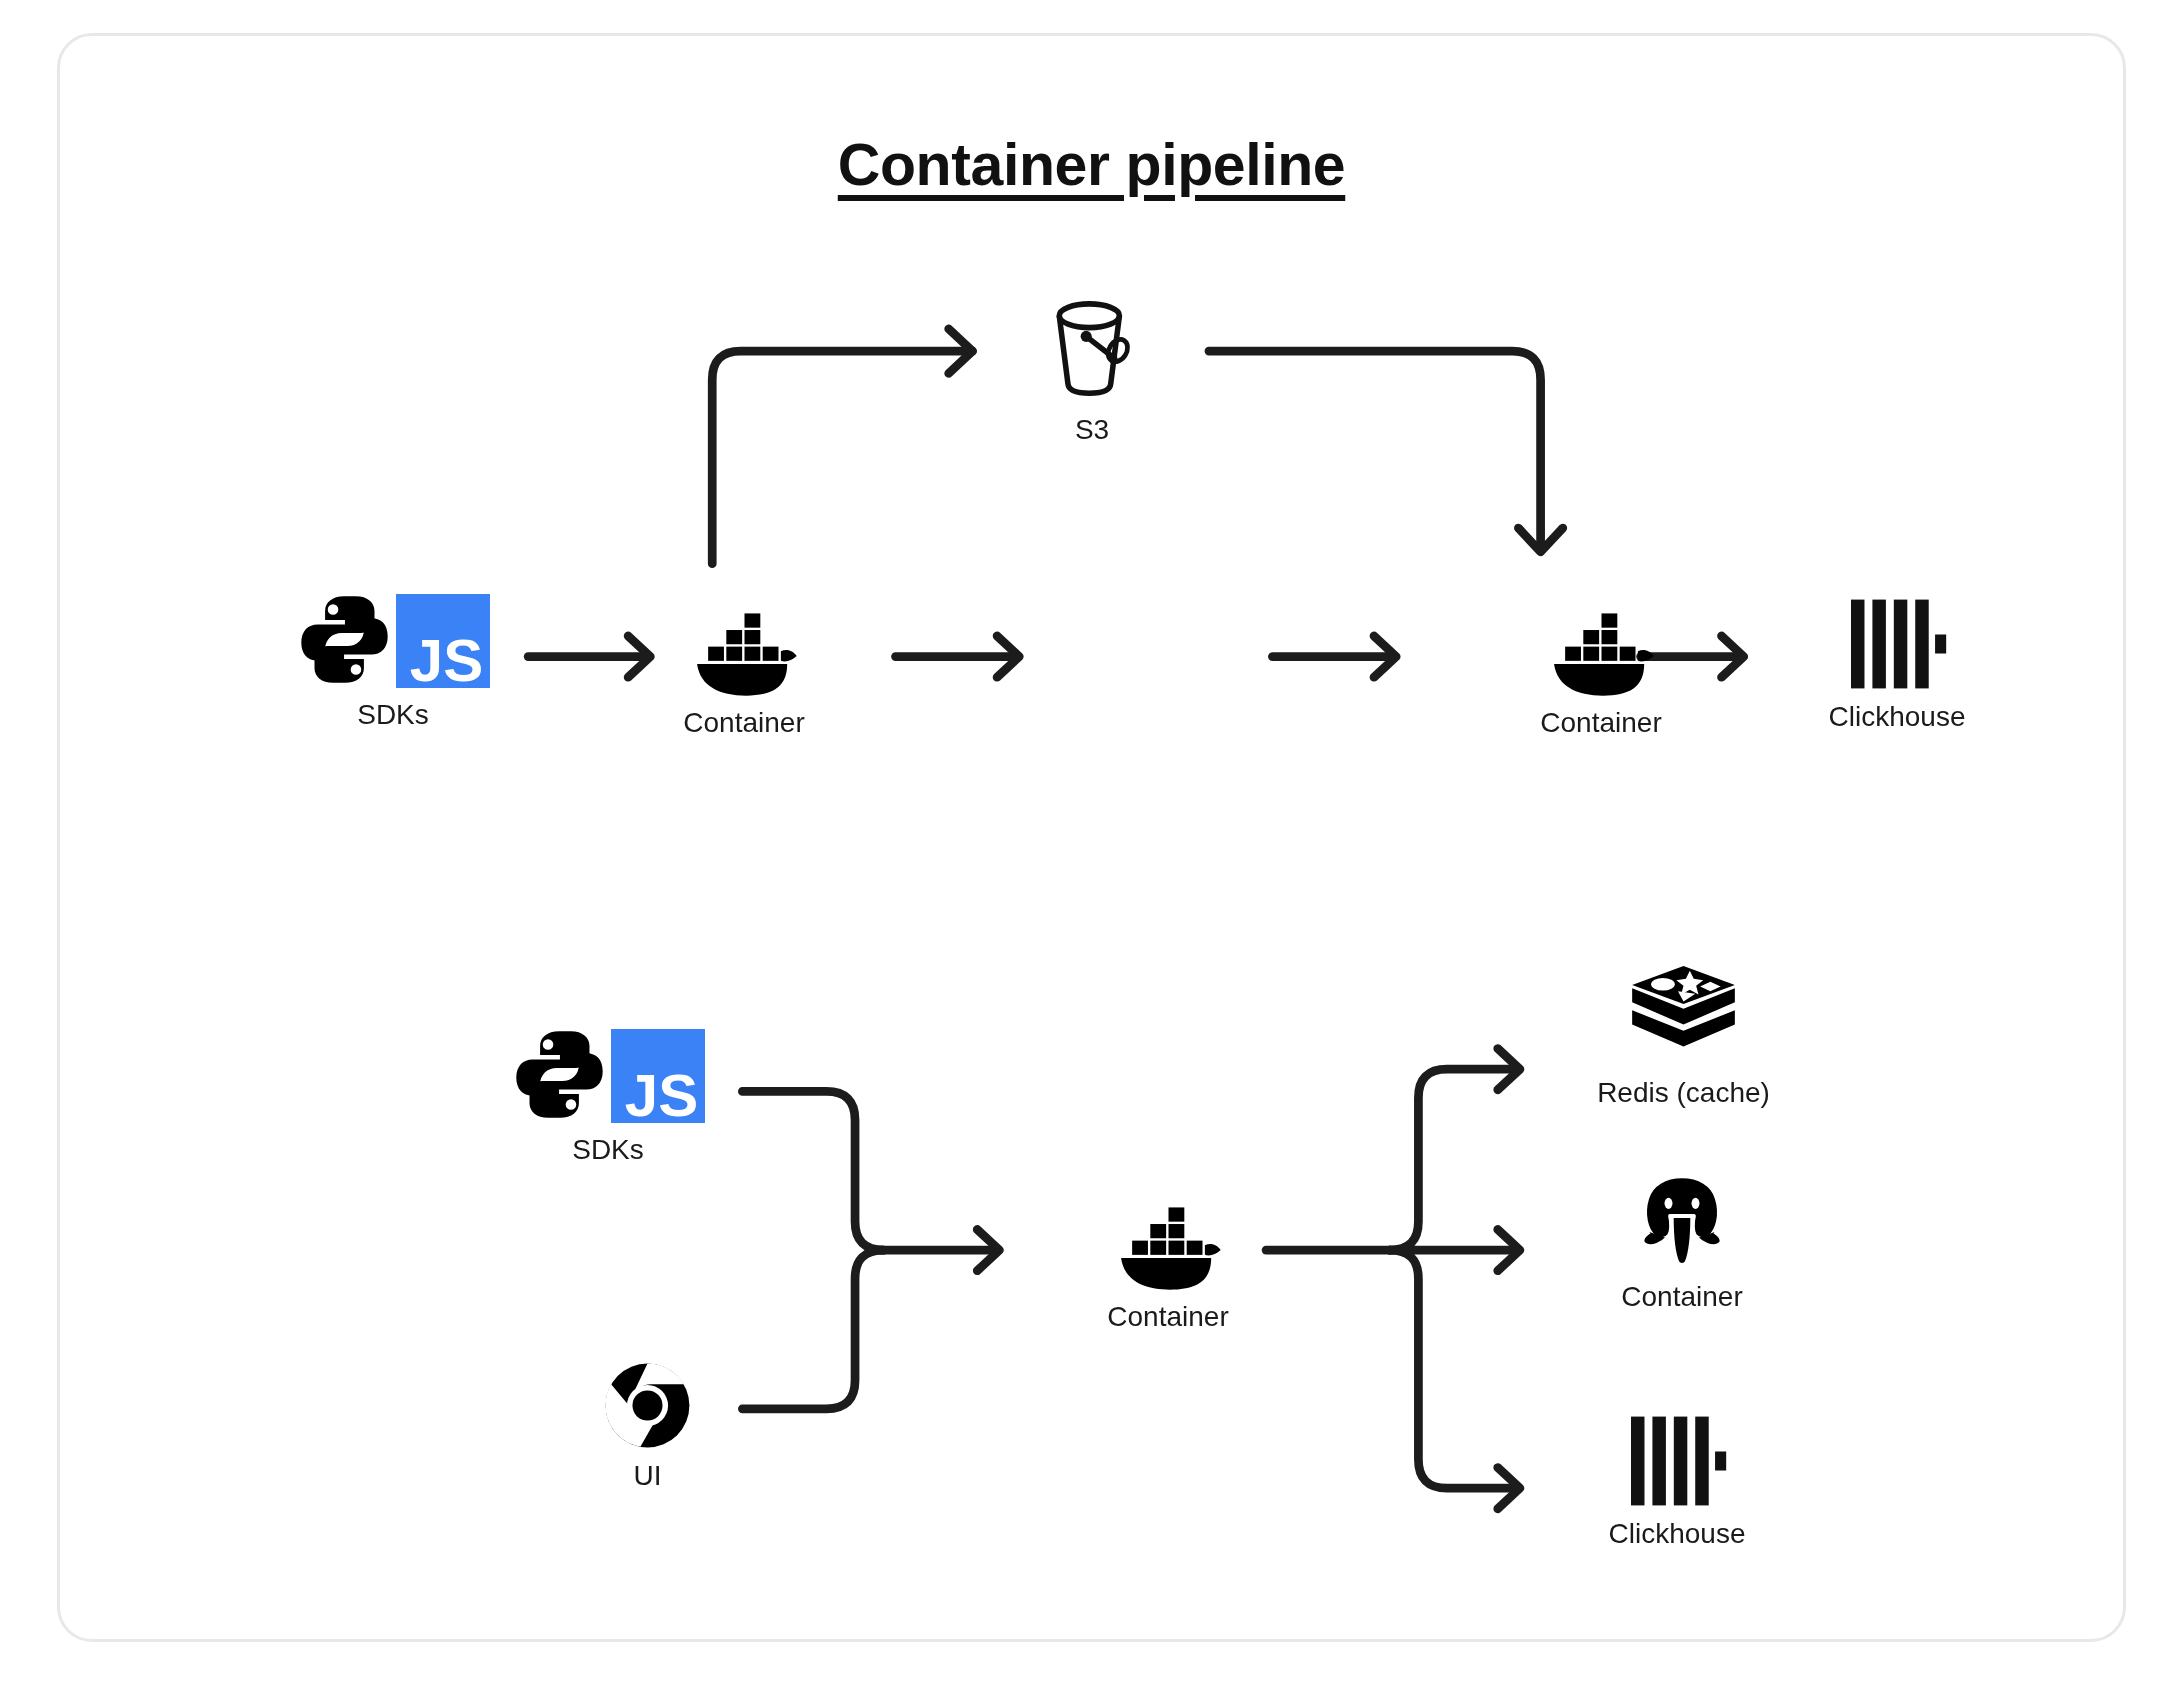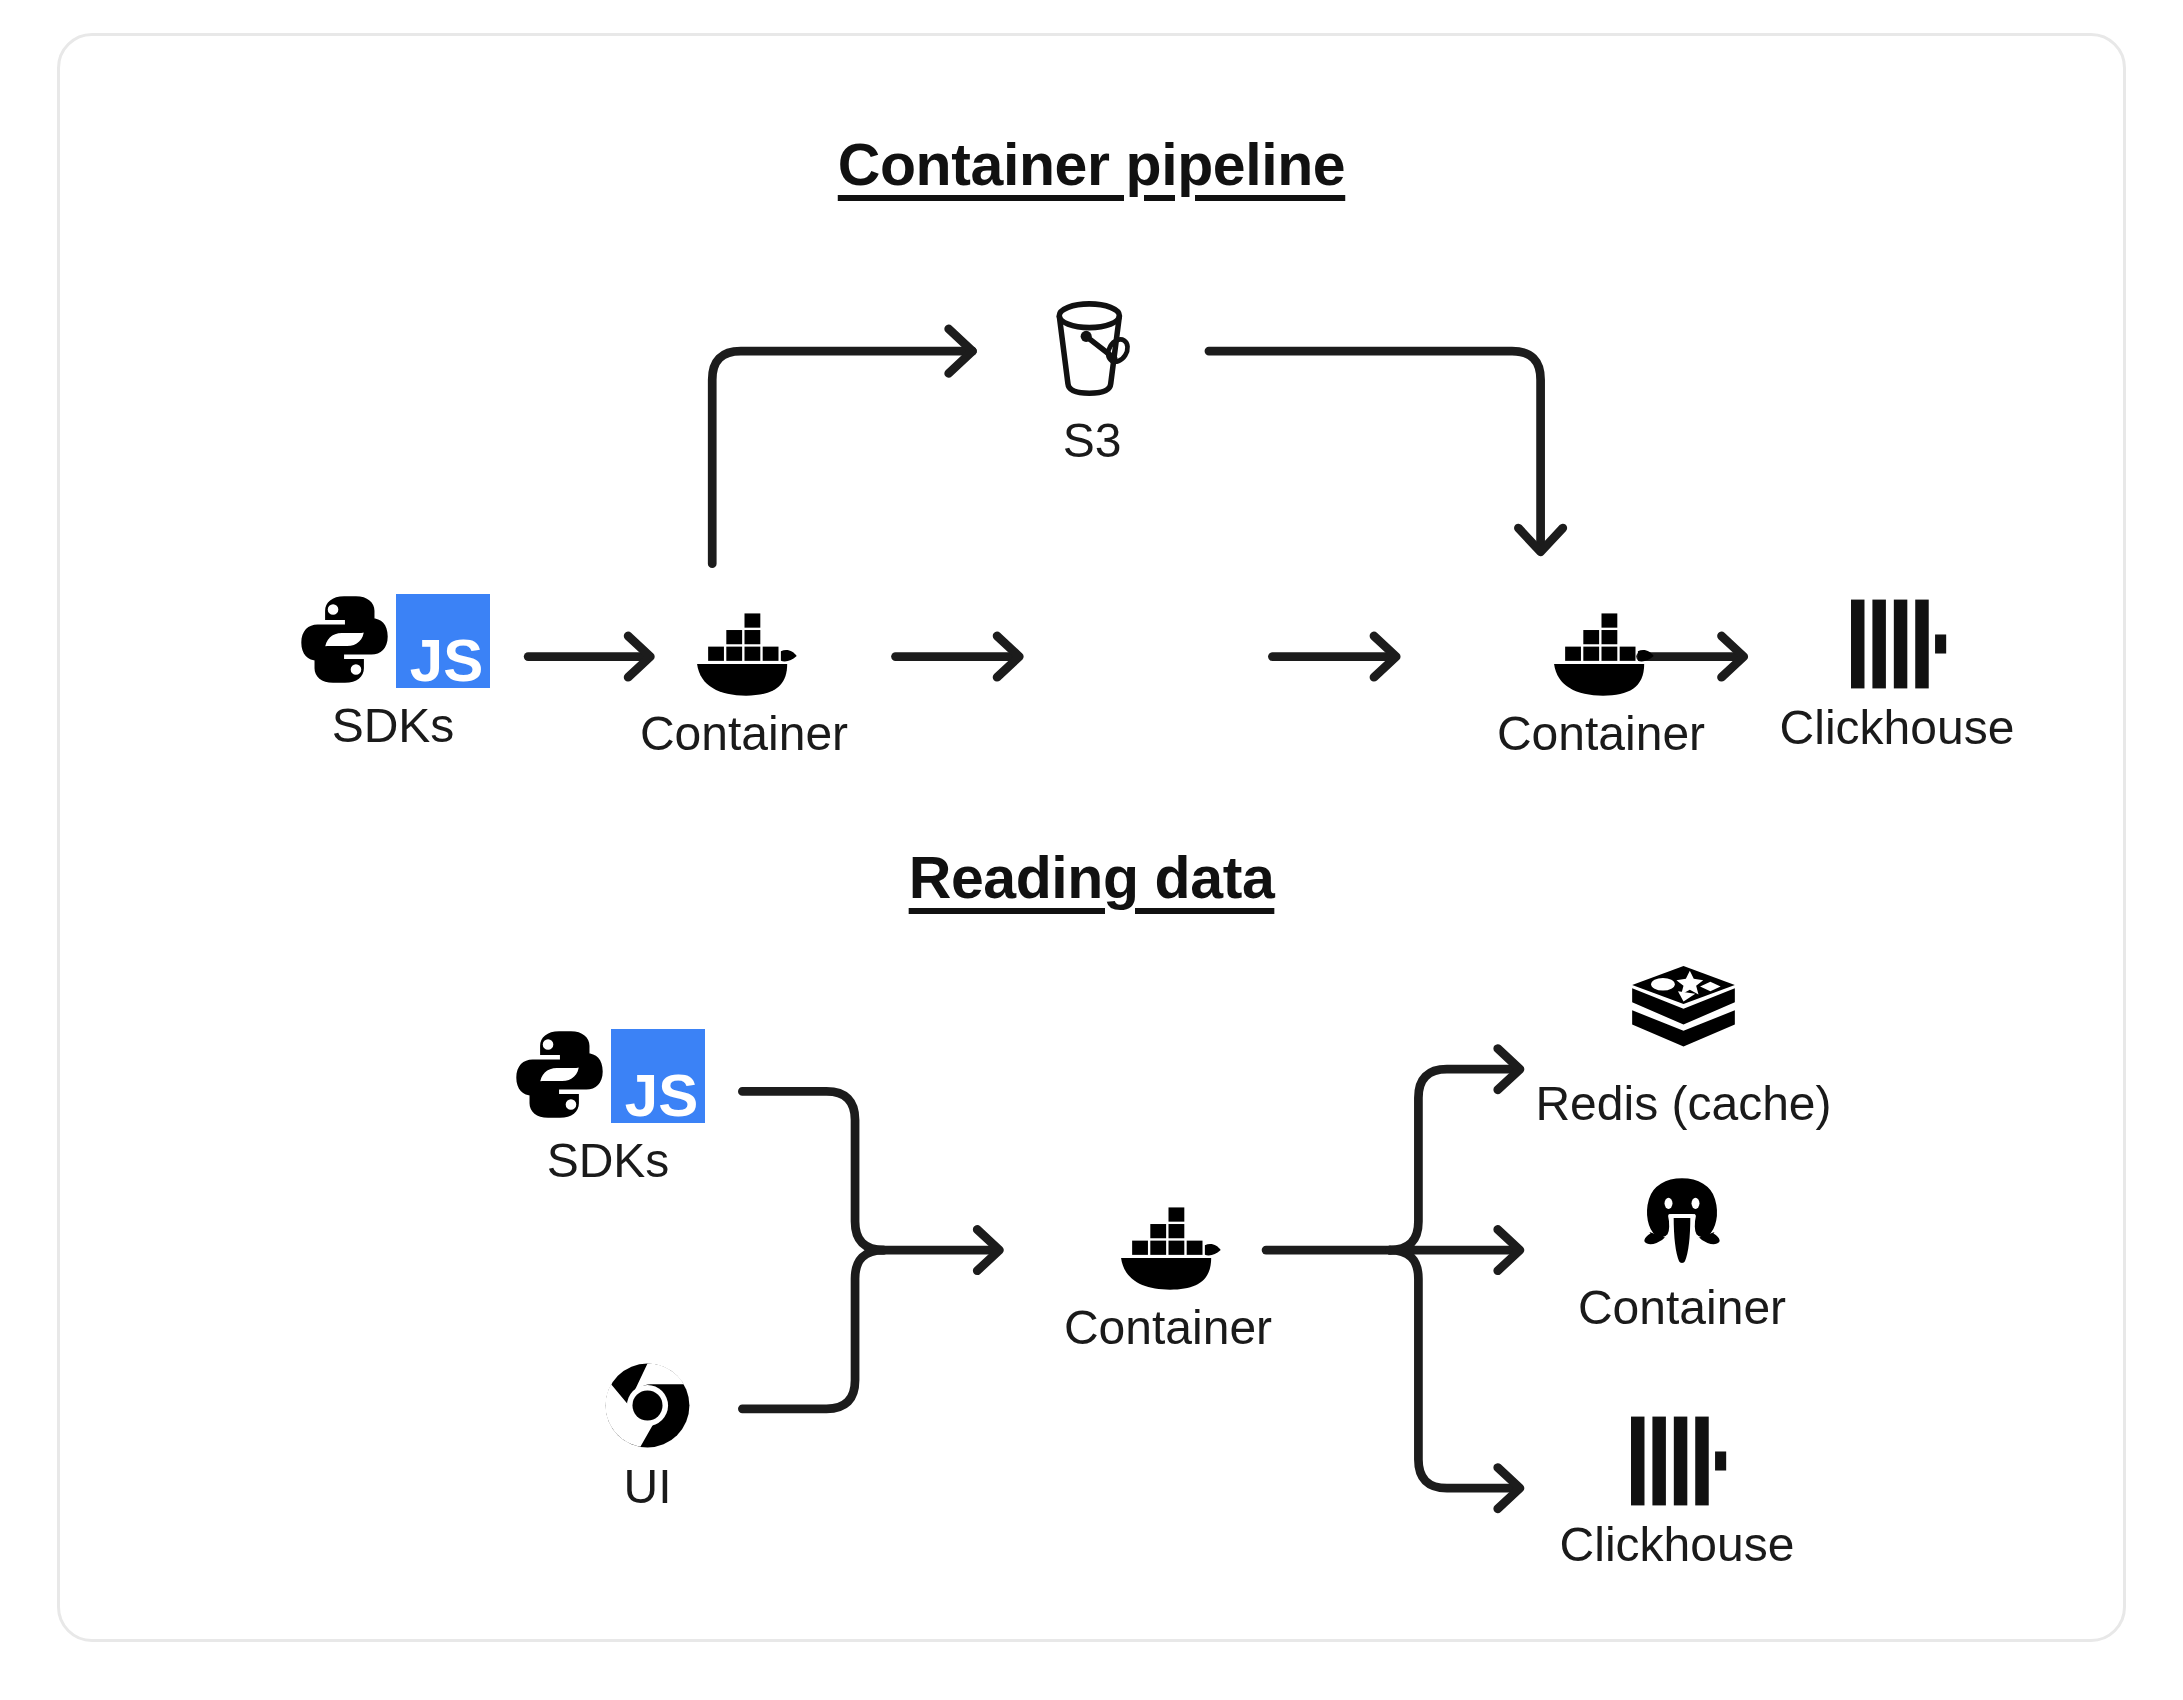--- a/index.html
+++ b/index.html
@@ -28,21 +28,21 @@
     text-decoration-thickness: 5.6px;
     text-underline-offset: 10.3px;
   }
   #title-ingestion { left: 0; width: 2063px; top: 95px; font-size: 59px; }
   #title-reading   { left: 0; width: 2063px; top: 808px; font-size: 59px; }
 
   .node { position: absolute; text-align: center; }
   .node .icon { display: block; margin: 0 auto; }
   .node .label {
     display: block;
-    font-size: 48px;
+    font-size: 28px;
     color: #1a1a1a;
     white-space: nowrap;
     line-height: 1.12;
     margin-top: 8px;
   }
   .edges { position: absolute; left: 0; top: 0; width: 2063px; height: 1603px; pointer-events: none; }
 
   
   .py { display:inline-block; vertical-align: middle; }
   
@@ -55,21 +55,20 @@
   }
   .sdk-row { display:flex; align-items:center; justify-content:center; gap:0px; }
 </style>
 </head>
 <body>
 
 <div id="card">
 
   <div class="section-title" id="title-ingestion">Container pipeline</div>
 
-  <div class="section-title" id="title-reading">Reading data</div>
 
   <svg class="edges" viewBox="0 0 2600 2020">
     <defs>
       <g id="ah">
           <path d="M0,0 l26,26 l-26,26" fill="none" stroke="#1c1c1c" stroke-width="11" stroke-linecap="round" stroke-linejoin="round"></path>
         </g>
     </defs>
 
     <g stroke="#1c1c1c" stroke-width="11" fill="none" stroke-linecap="round" stroke-linejoin="round">
 

